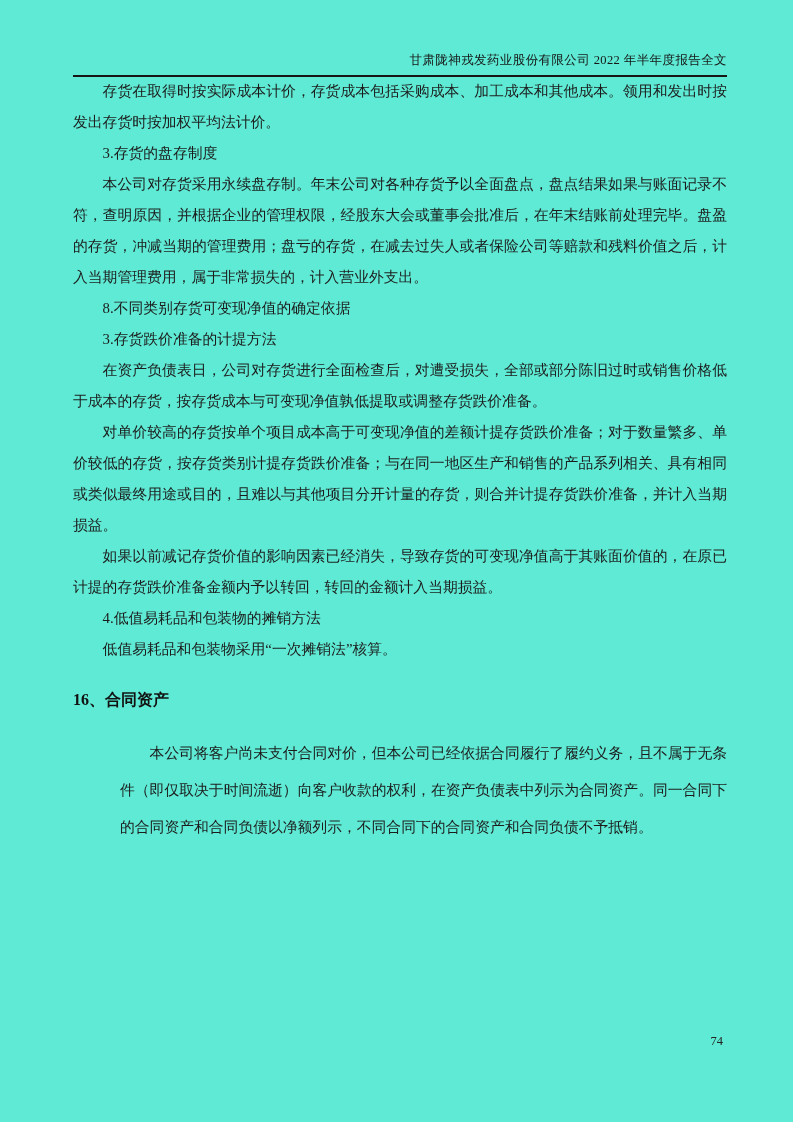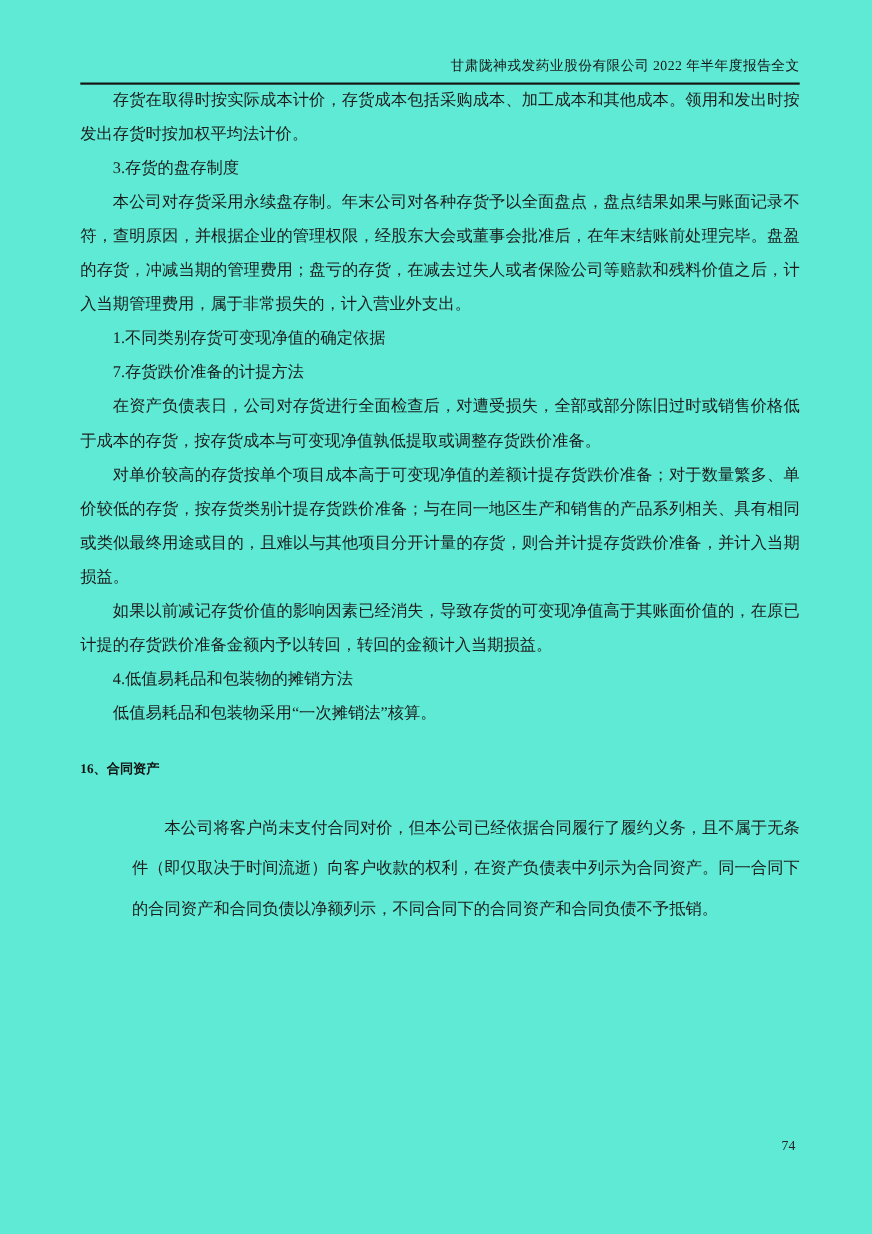--- a/index.html
+++ b/index.html
@@ -44,21 +44,21 @@
     margin: 0;
     font-size: 14.8px;
     line-height: 31px;
     text-align: justify;
     text-indent: 2em;
     color: #1c1c1c;
     word-break: break-all;
   }
   .section-title {
     margin: 19px 0 0 0;
-    font-size: 12px;
+    font-size: 16px;
     font-weight: bold;
     line-height: 31px;
     text-indent: 0;
     color: #111111;
   }
   .closing {
     margin-top: 20px;
     line-height: 37px;
     margin-left: 47px;
   }
@@ -76,22 +76,22 @@
 <div class="page">
 
   <div class="page-header">
     <span class="header-title">甘肃陇神戎发药业股份有限公司 2022 年半年度报告全文</span>
   </div>
 
   <div class="content">
     <p class="para">存货在取得时按实际成本计价，存货成本包括采购成本、加工成本和其他成本。领用和发出时按发出存货时按加权平均法计价。</p>
     <p class="para">3.存货的盘存制度</p>
     <p class="para">本公司对存货采用永续盘存制。年末公司对各种存货予以全面盘点，盘点结果如果与账面记录不符，查明原因，并根据企业的管理权限，经股东大会或董事会批准后，在年末结账前处理完毕。盘盈的存货，冲减当期的管理费用；盘亏的存货，在减去过失人或者保险公司等赔款和残料价值之后，计入当期管理费用，属于非常损失的，计入营业外支出。</p>
-    <p class="para">1.不同类别存货可变现净值的确定依据</p>
-    <p class="para">7.存货跌价准备的计提方法</p>
+    <p class="para">8.不同类别存货可变现净值的确定依据</p>
+    <p class="para">3.存货跌价准备的计提方法</p>
     <p class="para">在资产负债表日，公司对存货进行全面检查后，对遭受损失，全部或部分陈旧过时或销售价格低于成本的存货，按存货成本与可变现净值孰低提取或调整存货跌价准备。</p>
     <p class="para">对单价较高的存货按单个项目成本高于可变现净值的差额计提存货跌价准备；对于数量繁多、单价较低的存货，按存货类别计提存货跌价准备；与在同一地区生产和销售的产品系列相关、具有相同或类似最终用途或目的，且难以与其他项目分开计量的存货，则合并计提存货跌价准备，并计入当期损益。</p>
     <p class="para">如果以前减记存货价值的影响因素已经消失，导致存货的可变现净值高于其账面价值的，在原已计提的存货跌价准备金额内予以转回，转回的金额计入当期损益。</p>
     <p class="para">4.低值易耗品和包装物的摊销方法</p>
     <p class="para">低值易耗品和包装物采用“一次摊销法”核算。</p>
     <p class="para section-title">16、合同资产</p>
     <p class="para closing">本公司将客户尚未支付合同对价，但本公司已经依据合同履行了履约义务，且不属于无条件（即仅取决于时间流逝）向客户收款的权利，在资产负债表中列示为合同资产。同一合同下的合同资产和合同负债以净额列示，不同合同下的合同资产和合同负债不予抵销。</p>
   </div>
 
   <div class="page-footer">74</div>

